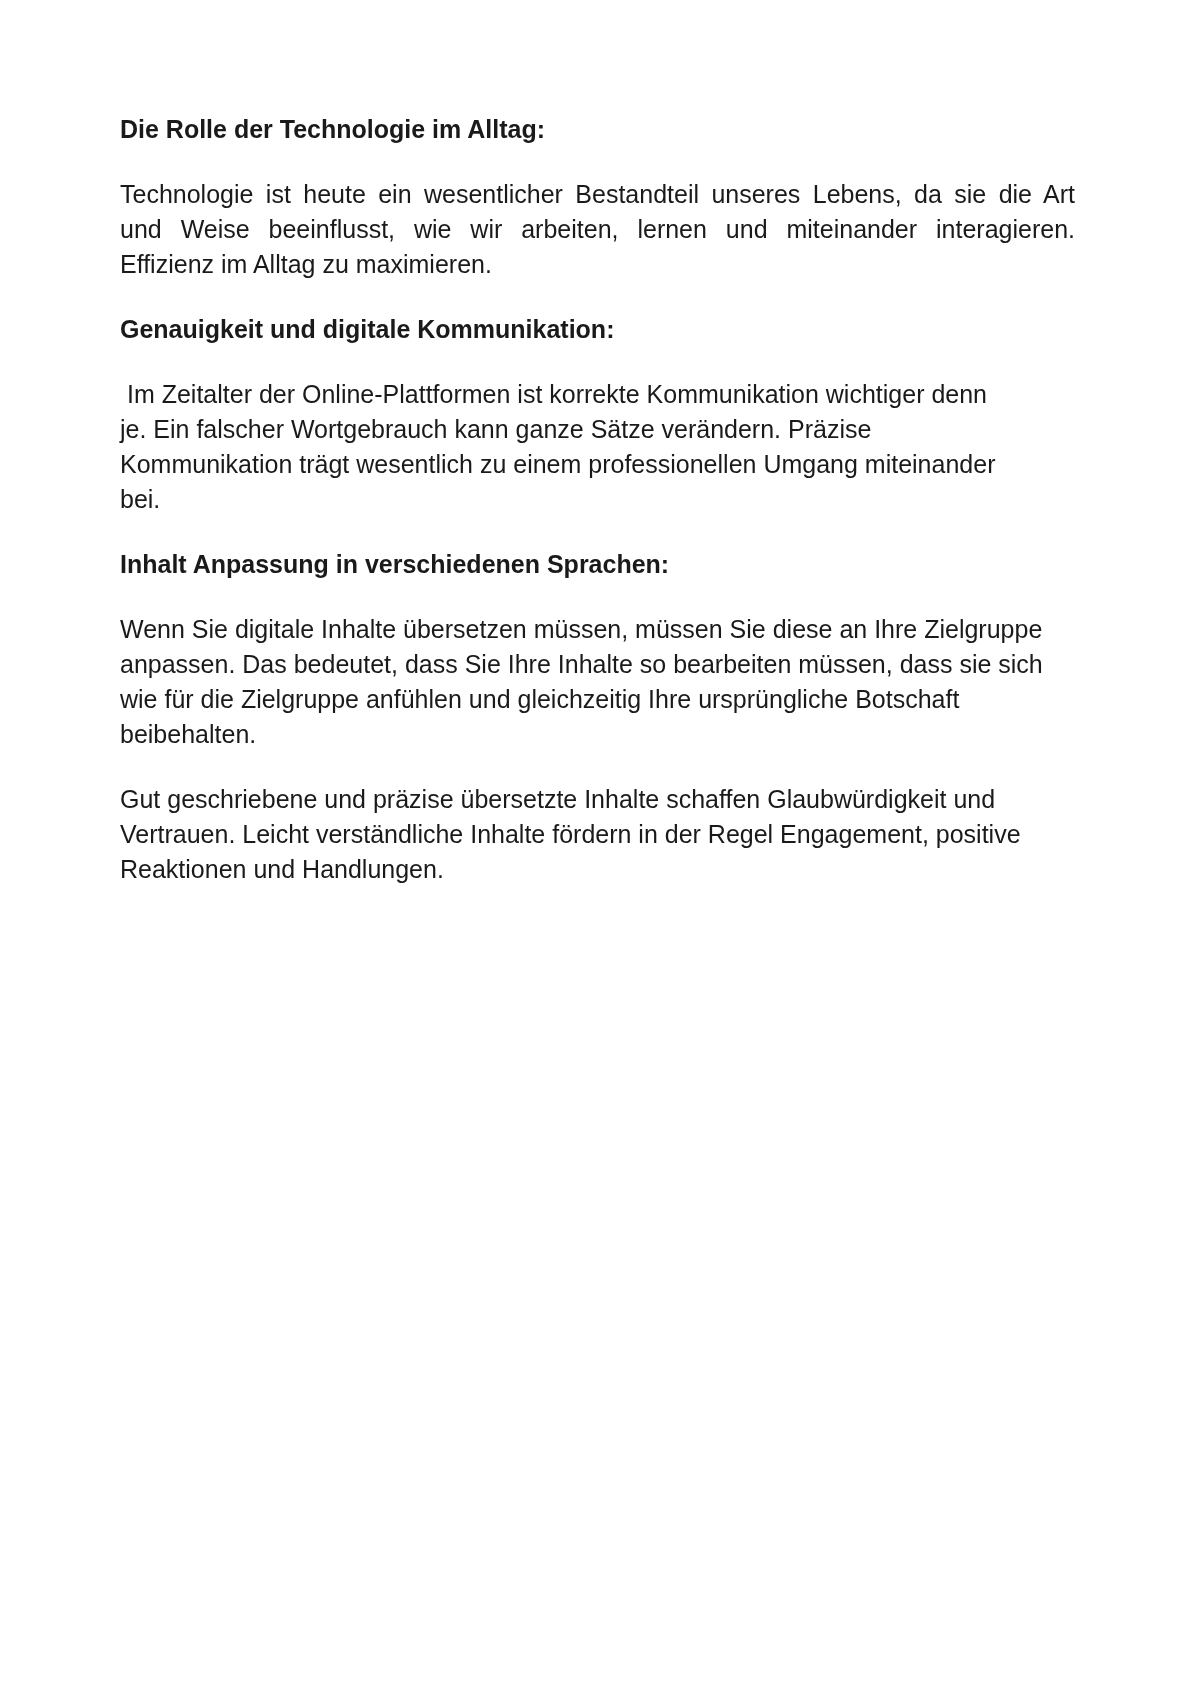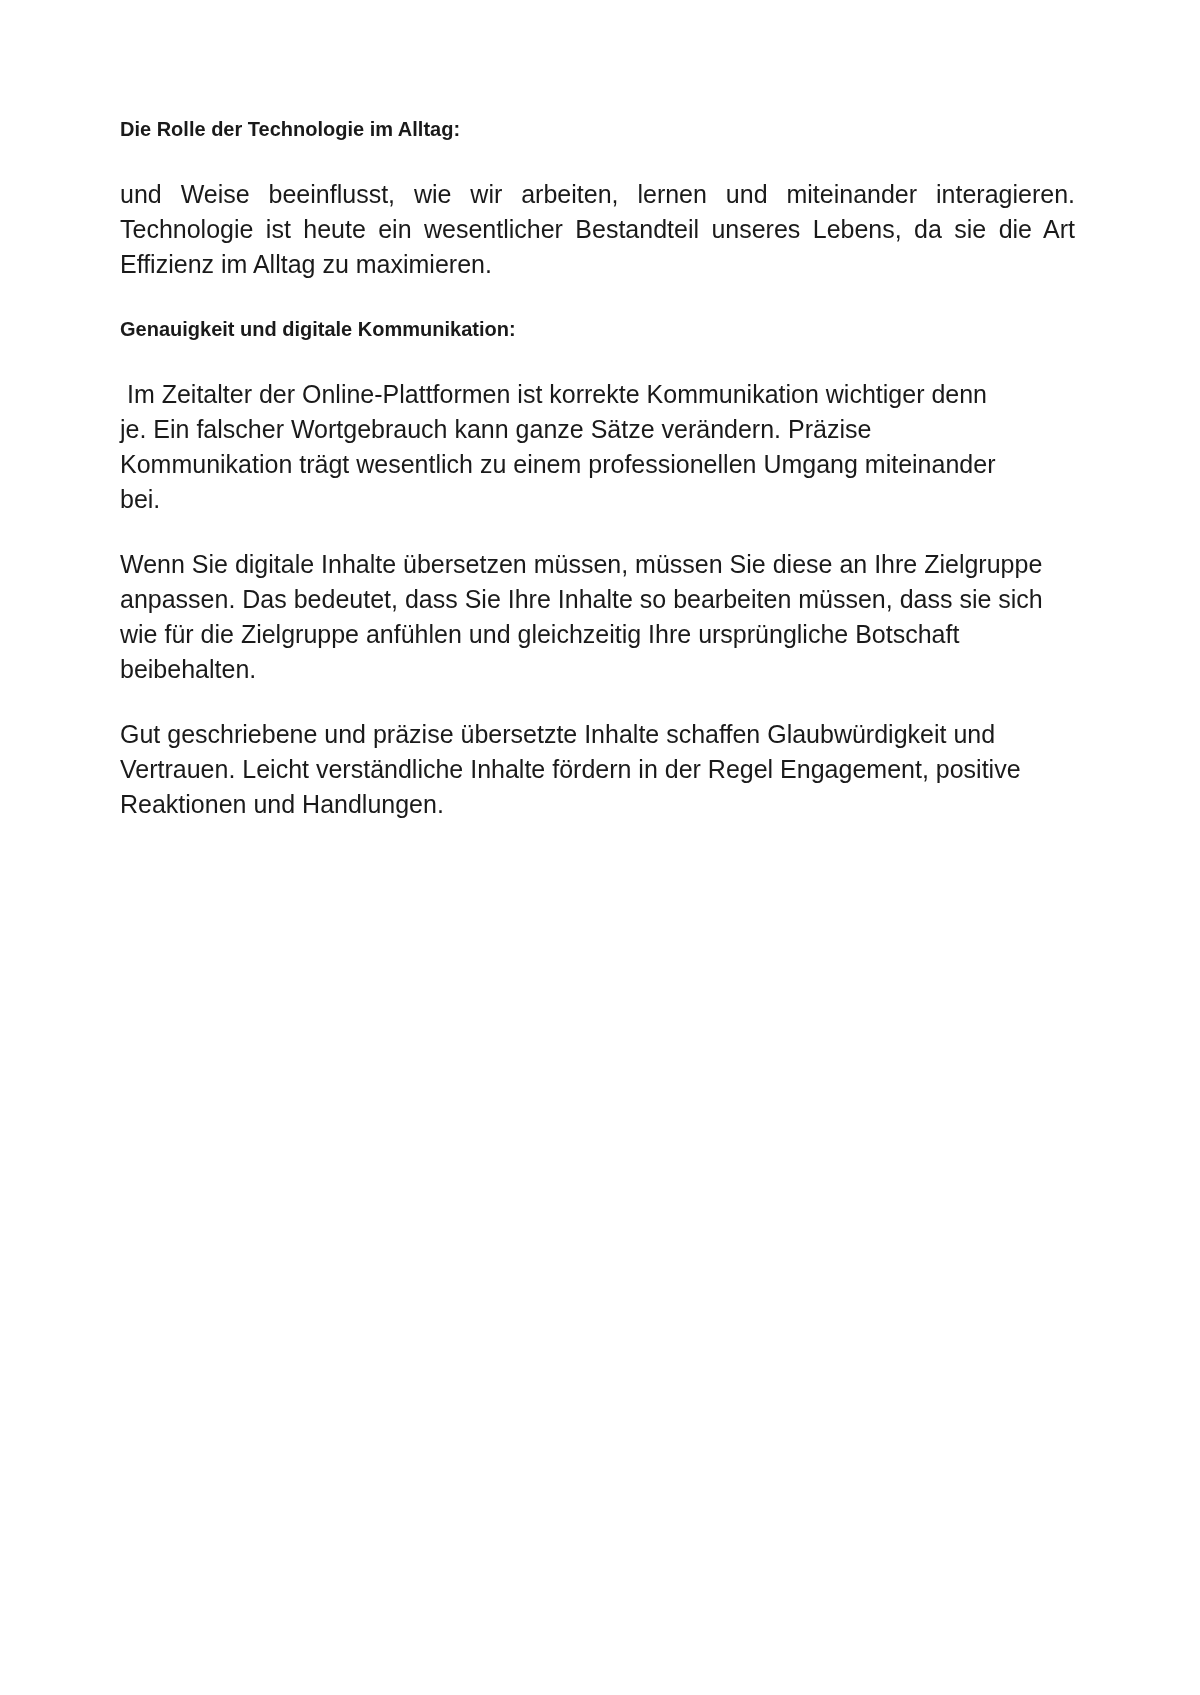--- a/index.html
+++ b/index.html
@@ -12,21 +12,21 @@
   .doc {
     box-sizing: content-box;
     width: 955px;
     padding: 112px 125px 0 120px;
     color: #1a1a1a;
     font-family: "Liberation Sans", "DejaVu Sans", sans-serif;
     font-size: 25px;
     line-height: 35px;
   }
   .heading {
-    font-size: 20px;
+    font-size: 25px;
     line-height: 35px;
     font-weight: 700;
     margin: 0 0 30px 0;
     white-space: pre;        
   }
   .para {
     margin: 0 0 30px 0;
     white-space: pre;        
   }
   .jpara {
@@ -45,35 +45,36 @@
   }
 </style>
 </head>
 <body style="background: rgb(255, 255, 255);">
 
 <main id="doc" class="doc" style="color: rgb(26, 26, 26);">
 
   <section class="section">
     <h2 class="heading">Die Rolle der Technologie im Alltag:</h2>
     <p class="jpara">
+      <span class="jline">Technologie ist heute ein wesentlicher Bestandteil unseres Lebens, da sie die Art</span>
       <span class="jline">und Weise beeinflusst, wie wir arbeiten, lernen und miteinander interagieren.</span>
-      <span class="jline">Technologie ist heute ein wesentlicher Bestandteil unseres Lebens, da sie die Art</span>
       <span class="jline jline-last">Effizienz im Alltag zu maximieren.</span>
     </p>
   </section>
 
   <section class="section">
     <h2 class="heading">Genauigkeit und digitale Kommunikation:</h2>
     <p class="para"> Im Zeitalter der Online-Plattformen ist korrekte Kommunikation wichtiger denn
 je. Ein falscher Wortgebrauch kann ganze Sätze verändern. Präzise
 Kommunikation trägt wesentlich zu einem professionellen Umgang miteinander
 bei.</p>
   </section>
 
   <section class="section">
+    <h2 class="heading">Inhalt Anpassung in verschiedenen Sprachen:</h2>
     <p class="para">Wenn Sie digitale Inhalte übersetzen müssen, müssen Sie diese an Ihre Zielgruppe
 anpassen. Das bedeutet, dass Sie Ihre Inhalte so bearbeiten müssen, dass sie sich
 wie für die Zielgruppe anfühlen und gleichzeitig Ihre ursprüngliche Botschaft
 beibehalten.</p>
   </section>
 
   <section class="section">
     <p class="para">Gut geschriebene und präzise übersetzte Inhalte schaffen Glaubwürdigkeit und
 Vertrauen. Leicht verständliche Inhalte fördern in der Regel Engagement, positive
 Reaktionen und Handlungen.</p>

